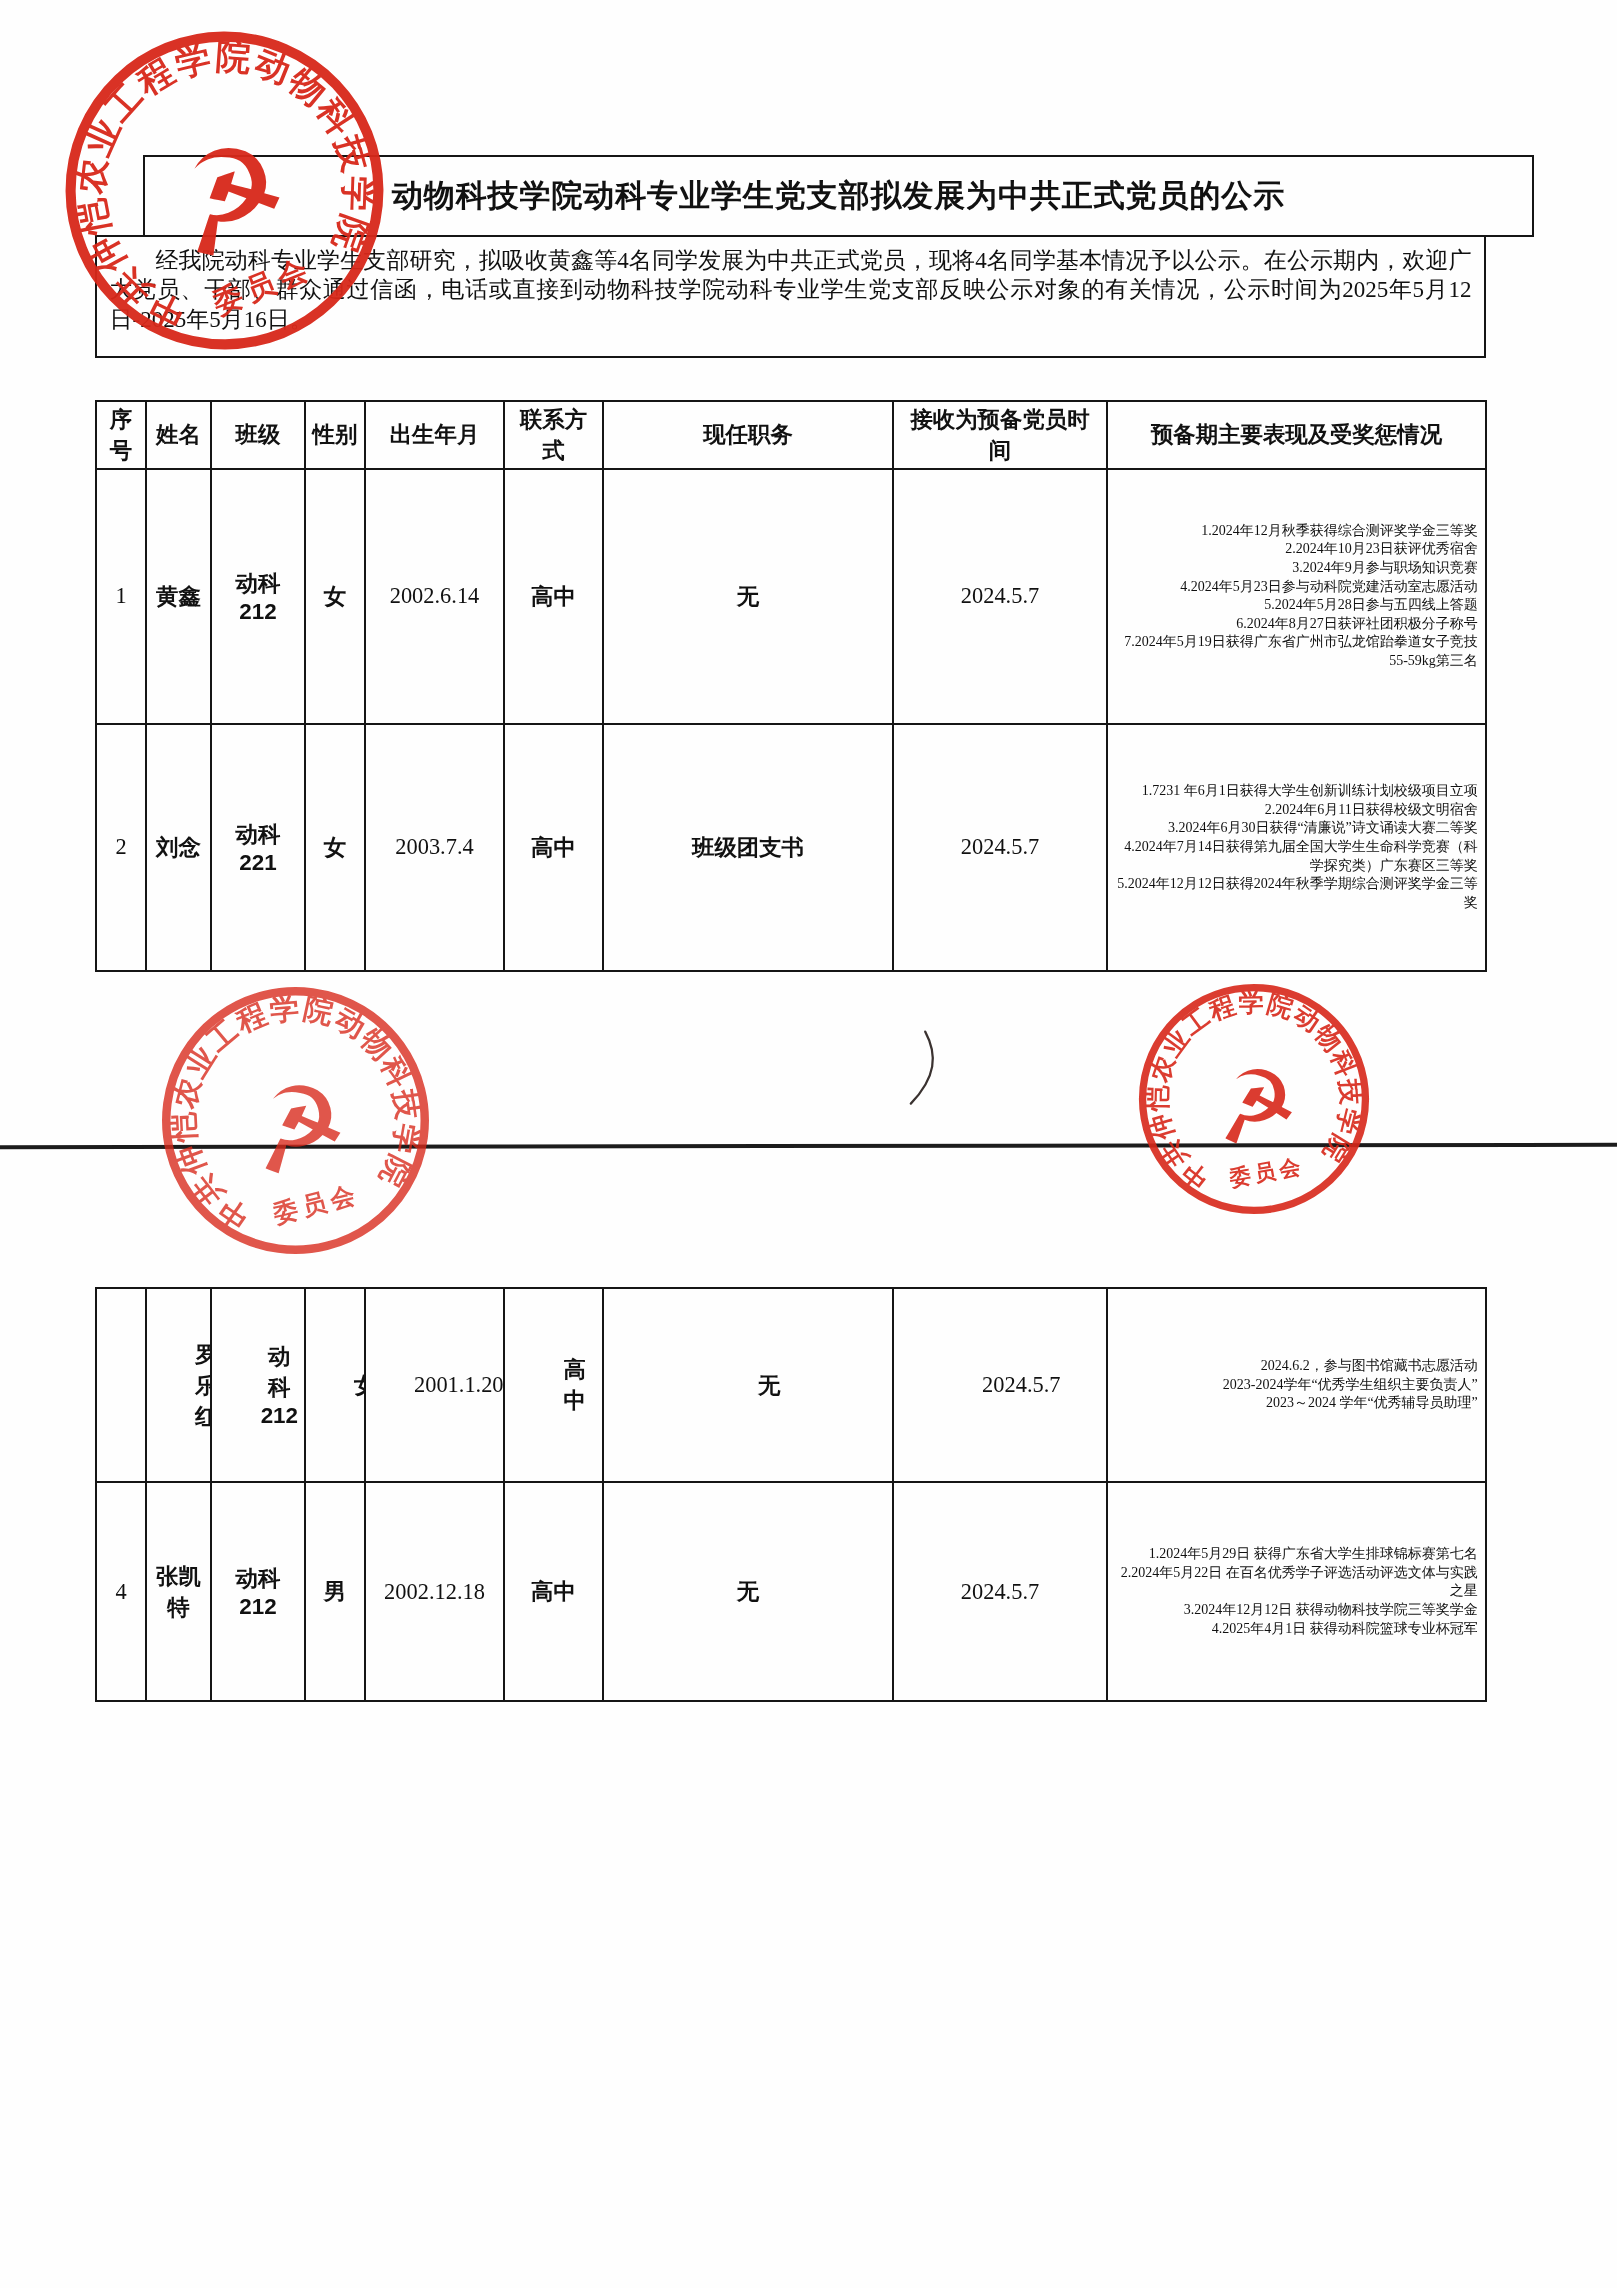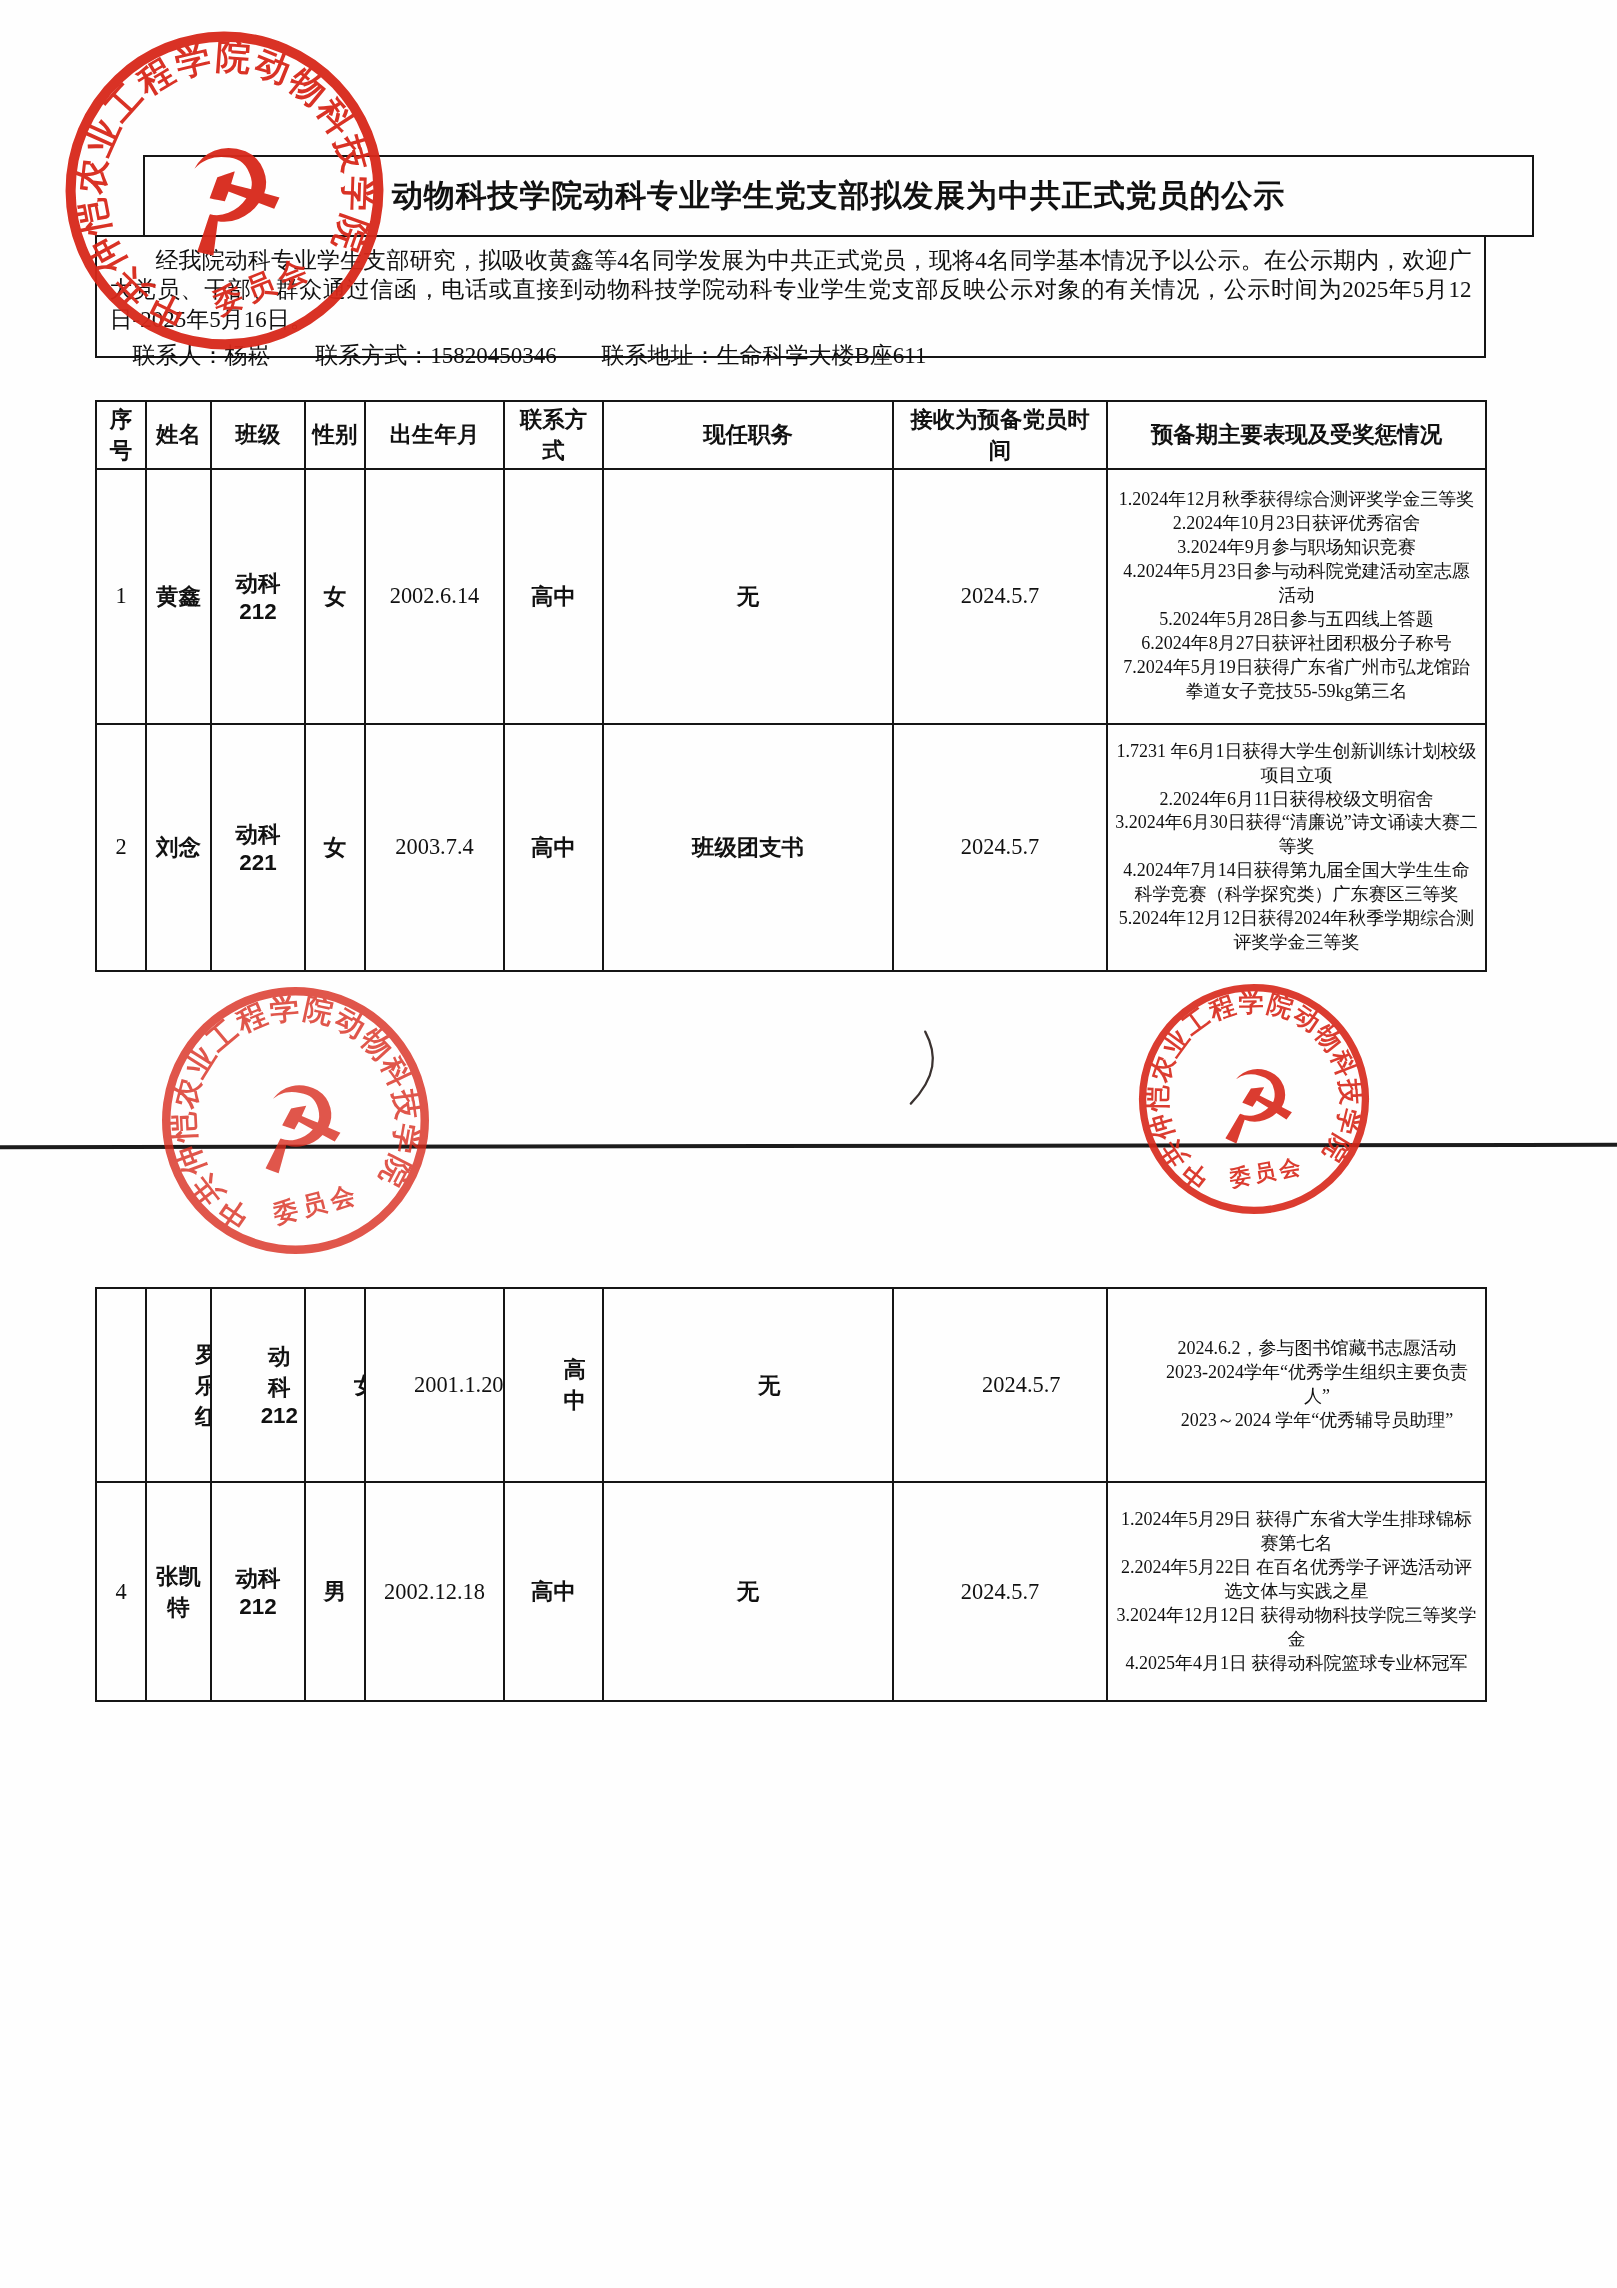--- a/index.html
+++ b/index.html
@@ -19,21 +19,21 @@
   #contact-line b{font-weight:400;}
   #contact-line .grp{margin-right:39px;}
 
   
   table{border-collapse:collapse;table-layout:fixed;position:absolute;left:95px;width:1391px;background:transparent;}
   #table1{top:355px;margin-top:45px;}
   #table2{top:1287px;}
   td,th{border:2.7px solid #151515;padding:1.8px 5.4px;text-align:center;vertical-align:middle;
         font-size:22.4px;overflow:hidden;}
   th{font-family:"Liberation Sans", sans-serif;font-weight:700;height:50px;}
-  td.remarks{text-align:center;font-size:18px;line-height:1.33;white-space:pre-line;padding:3.6px 7.2px;vertical-align:middle;}
+  td.remarks{text-align:right;font-size:14px;line-height:1.33;white-space:pre-line;padding:3.6px 7.2px;vertical-align:middle;}
   td.b{font-family:"Liberation Sans", sans-serif;font-weight:700;}
   #table1 tr.r1 td{height:246px;}
   #table1 tr.r2 td{height:238px;}
   #table2 tr.r3 td{height:185px;padding-left:48px;}
   #table2 tr.r4 td{height:210px;}
 
   
   #scan-line{position:absolute;left:0;top:1144px;width:1617px;height:3.6px;background:#1c1c1c;
              transform:rotate(-0.08deg);}
   #pen-mark{position:absolute;left:891px;top:1028px;}
@@ -49,25 +49,20 @@
 <body>
 
 <div id="page">
 
   <div class="box" id="title-box">
     <div class="t">动物科技学院动科专业学生党支部拟发展为中共正式党员的公示</div>
   </div>
 
   <div class="box" id="intro-box">
     <p>经我院动科专业学生支部研究，拟吸收黄鑫等4名同学发展为中共正式党员，现将4名同学基本情况予以公示。在公示期内，欢迎广大党员、干部、群众通过信函，电话或直接到动物科技学院动科专业学生党支部反映公示对象的有关情况，公示时间为2025年5月12日-2025年5月16日。</p>
-    <div id="contact-line">
-      <span class="grp"><b>联系人：</b><span>杨崧</span></span>
-      <span class="grp"><b>联系方式：</b><span>15820450346</span></span>
-      <span class="grp"><b>联系地址：</b><span>生命科学大楼B座611</span></span>
-    </div>
   </div>
 
   <table id="table1">
     <colgroup>
       <col style="width:50px">
         <col style="width:65px">
         <col style="width:94px">
         <col style="width:60px">
       <col style="width:139px">
         <col style="width:99px">

